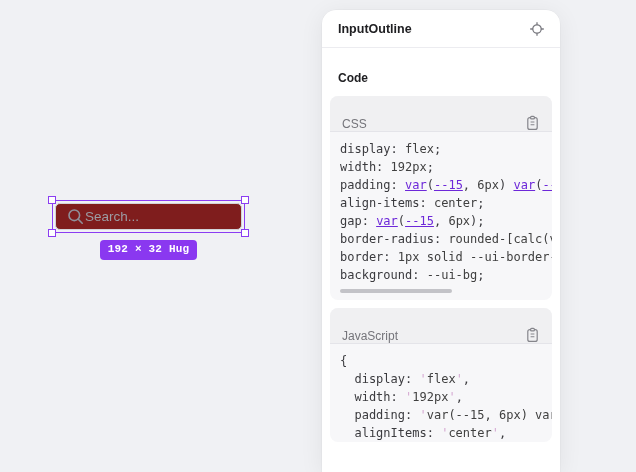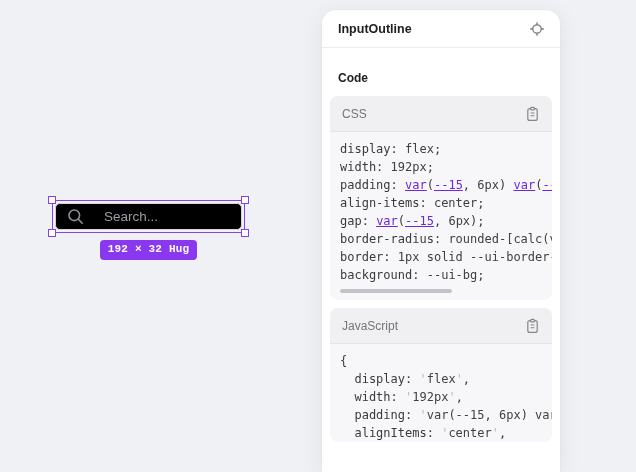--- a/index.html
+++ b/index.html
@@ -6,22 +6,22 @@
   html,body { width:636px; height:472px; overflow:hidden; }
   body { font-family:"Liberation Sans", sans-serif; background:#f0f1f4; position:relative; }
 
   
   .selection {
     position:absolute; left:52px; top:200px; width:193px; height:33px;
     border:1.5px solid #8b3df2;
   }
   .search-input {
     position:absolute; left:2px; top:2px; right:2px; bottom:2px;
-    background:#000000; border:1px solid #d3d3d9; border-radius:5px;
-    display:flex; align-items:center; gap:20px; padding-left:11px;
+    background:#7f1d1d; border:1px solid #d3d3d9; border-radius:5px;
+    display:flex; align-items:center; gap:1px; padding-left:11px;
   }
   .search-placeholder { color:#9c9ca3; font-size:13.5px; white-space:nowrap; }
   .handle {
     position:absolute; width:8px; height:8px; background:#ffffff;
     border:1px solid #8b3df2;
   }
   .handle.tl { left:-5px; top:-5px; }
   .handle.tr { right:-5px; top:-5px; }
   .handle.bl { left:-5px; bottom:-5px; }
   .handle.br { right:-5px; bottom:-5px; }
@@ -50,21 +50,21 @@
   .node-row {
     height:38px; display:flex; align-items:center;
     padding:0 15px 0 16px; border-bottom:1px solid #ececf0;
   }
   .node-name { font-size:12.5px; font-weight:700; color:#202023; flex:1; }
 
   .section-label { margin:23px 16px 11px; font-size:12px; font-weight:700; color:#202023; }
 
   .code-block { margin:0 8px 8px; border-radius:8px; overflow:hidden; background:#f7f7f9; }
   .code-header {
-    height:36px; display:flex; align-items:center; padding:0 12px;
+    height:36px; display:flex; align-items:flex-end; padding:0 12px;
     background:#f0f0f2; border-bottom:1px solid #e4e4e9;
   }
   .code-lang { font-size:12px; color:#74747a; flex:1; }
   .code-body {
     padding:8px 0 0 10px; font-family:"DejaVu Sans Mono", monospace;
     font-size:12px; line-height:18px; white-space:pre; overflow:hidden;
   }
   .code-line { height:18px; }
   .tk-p { color:#3a3a3e; }
   .tk-v { color:#404040; }

